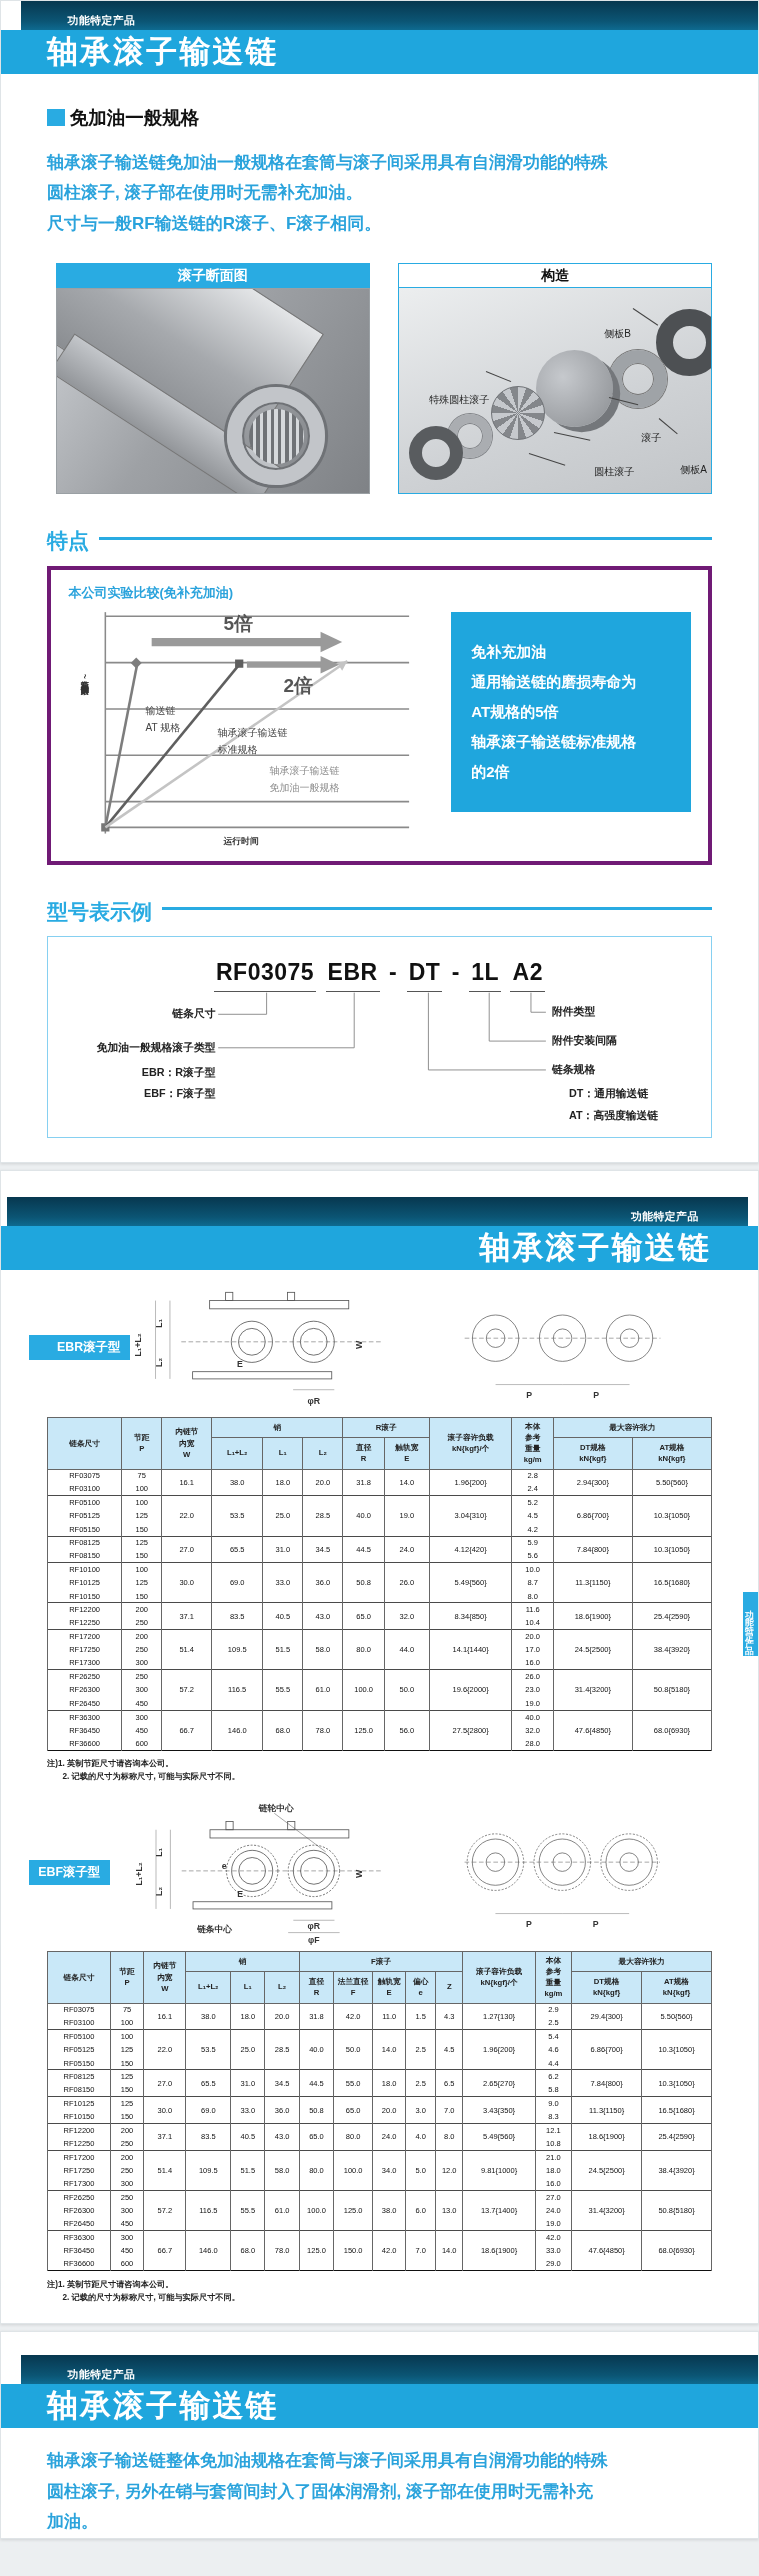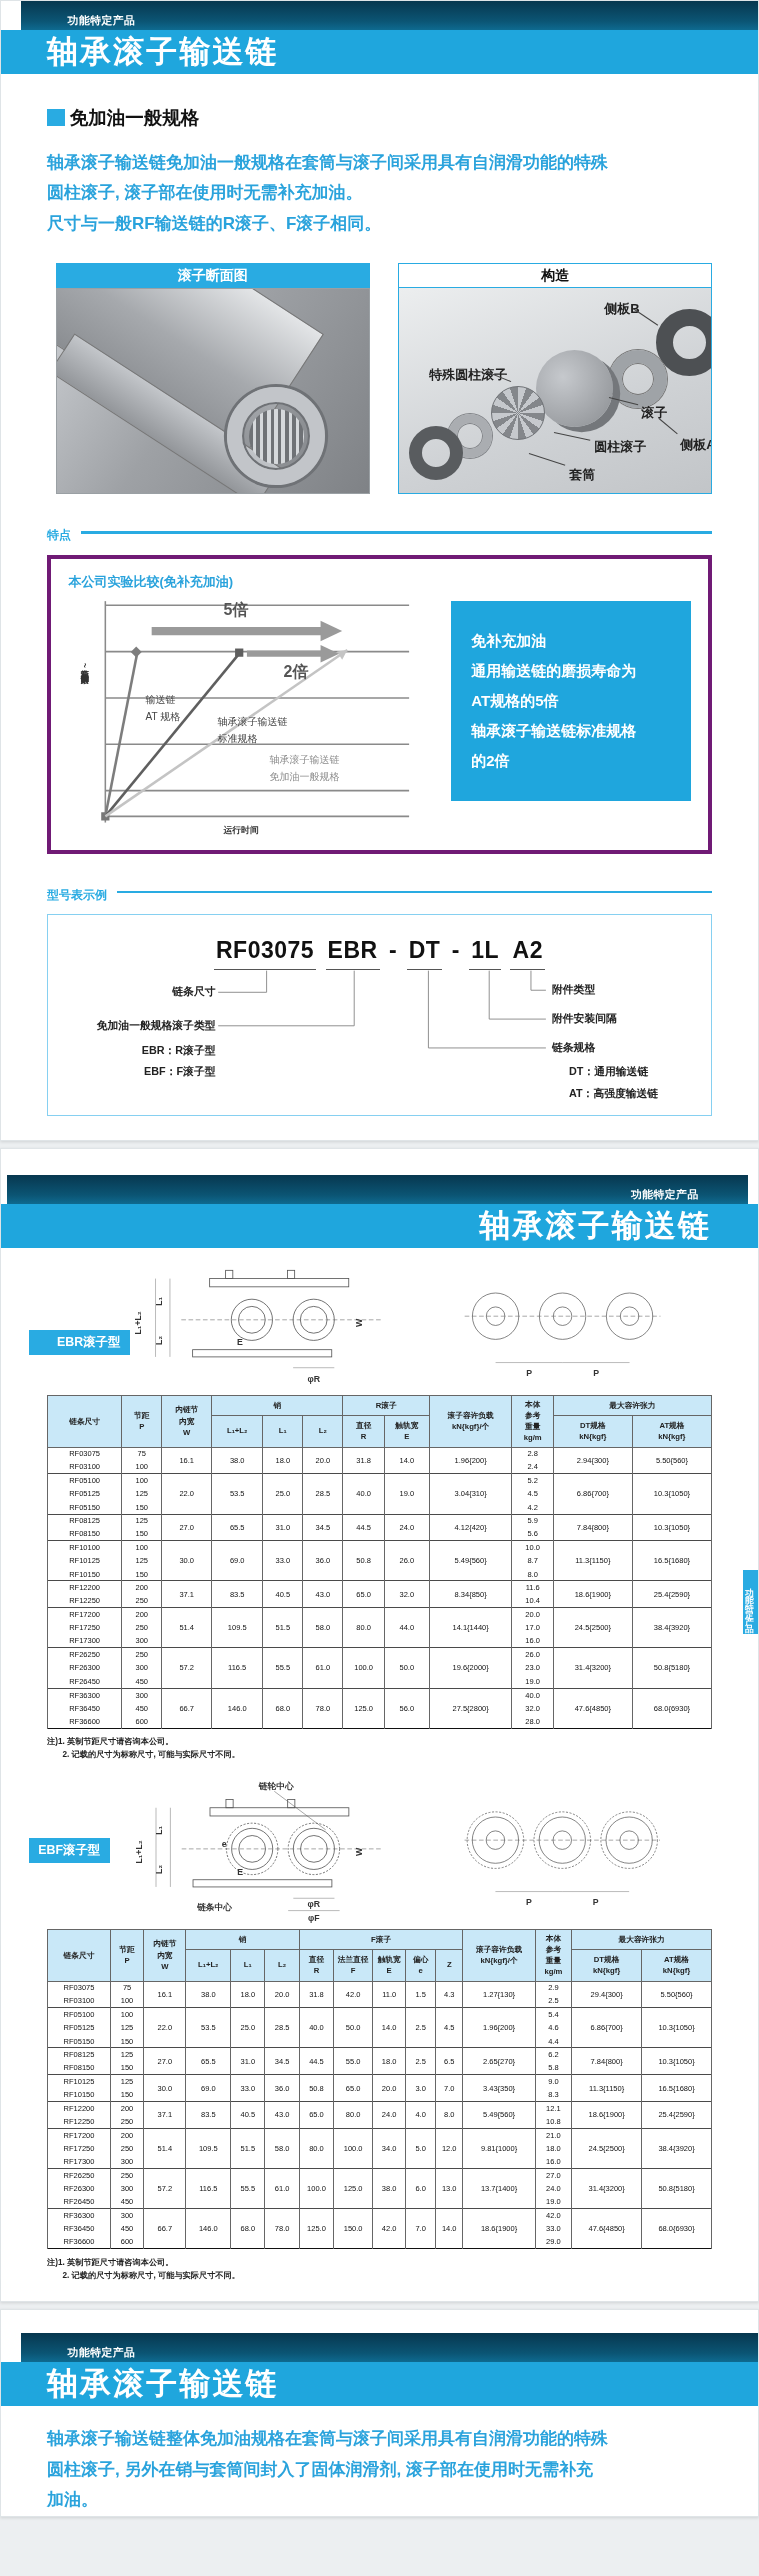--- a/index.html
+++ b/index.html
@@ -42,37 +42,37 @@
   .cross-art .ring { position:absolute; left:170px; top:98px; width:98px; height:98px; border-radius:50%; border:15.5px solid #c2c5c9; box-shadow:0 0 0 3.1px #6f7276, inset 0 0 0 2.1px #6f7276; }
   .cross-art .needles { position:absolute; left:192px; top:120px; width:55px; height:55px; border-radius:50%; background:repeating-linear-gradient(90deg,#6f7276 0 3.6px,#d6d9dc 3.6px 7.2px); }
 
   .exp-art { background:linear-gradient(160deg,#eceeef 0%,#cfd2d5 60%,#c2c5c8 100%); }
   .ringB { position:absolute; border-radius:50%; border:17.5px solid #4d5053; width:67px; height:67px; }
   .ringA { position:absolute; border-radius:50%; border:13.4px solid #9fa3a7; width:58px; height:58px; box-shadow:0 0 0 1px #777, inset 0 0 0 1px #777; }
   .bigroller { position:absolute; border-radius:50%; width:77px; height:77px; background:radial-gradient(circle at 35% 35%, #c6c9cd, #8a8d91); box-shadow:7.2px 5.2px 0 0 #74777b; }
   .gear { position:absolute; border-radius:50%; width:54px; height:54px; background:repeating-conic-gradient(#c6c9cd 0 18deg,#84878b 18deg 36deg); border:1.5px solid #6f7276; }
   .sleeve1 { position:absolute; border-radius:50%; border:9.3px solid #aaadb1; width:44px; height:44px; box-shadow:0 0 0 1px #808387, inset 0 0 0 1px #808387; }
   .sleeve2 { position:absolute; border-radius:50%; border:13.4px solid #595c5f; width:54px; height:54px; }
-  .part-lbl { position:absolute; font-size:13px; font-weight:bold; color:#222; white-space:nowrap; }
+  .part-lbl { position:absolute; font-size:10px; font-weight:normal; color:#222; white-space:nowrap;margin-top:27px; }
   .lead { position:absolute; border-top:0.8px solid #444; transform-origin:left center; }
 
   
   .rule-head { display:flex; align-items:center; margin-top:30px; }
-  .rule-label { color:#29abe2; font-size:12px; font-weight:bold; white-space:nowrap; transform:translateY(3.1px); }
+  .rule-label { color:#29abe2; font-size:21px; font-weight:bold; white-space:nowrap; transform:translateY(3.1px); }
   .rule-line { flex:1; height:2.6px; background:#29abe2; margin-left:10.3px; }
 
   
   .feat-box { border:4px solid #701a75; margin-top:13.4px; position:relative; padding:14.4px 17.5px 15.5px 17.5px; }
   .chart-title { color:#2aa3dc; font-size:13px; font-weight:bold; margin-bottom:5.2px; }
   .chart-wrap { position:relative; }
   .s-lbl { position:absolute; font-size:10px; font-weight:normal; color:#444; white-space:pre-line; line-height:1.7; }
   .s-lbl.light { color:#8d8d8d; }
   .axis-x { position:absolute; font-size:8.8px; font-weight:bold; color:#333; }
   .axis-y { position:absolute; font-size:8.2px; font-weight:bold; color:#333; writing-mode:vertical-rl; }
-  .mult { position:absolute; font-size:16px; font-weight:bold; color:#555; }
+  .mult { position:absolute; font-size:19px; font-weight:bold; color:#555; }
   .callout { background:#1fa6dd; color:#fff; font-weight:bold; white-space:pre-line; }
   .feat-flex { display:flex; align-items:flex-start; }
 
   
   .model-box { border:1px solid #86d0f1; margin-top:13.4px; position:relative; height:202px; }
   .code-row { position:absolute; top:21.6px; left:0; width:100%; display:flex; justify-content:center; gap:9.3px; font-size:23px; font-weight:bold; color:#111; letter-spacing:0.5px; }
   .code-part { border-bottom:1.5px solid #555; padding:0 2.1px 5.2px 2.1px; }
   .code-dash { padding-bottom:5.2px; }
   .ml-left { position:absolute; text-align:right; width:150px; left:17.5px; font-size:10.8px; font-weight:bold; color:#222; }
   .ml-right { position:absolute; left:504px; font-size:10.8px; font-weight:bold; color:#222; }
@@ -242,21 +242,21 @@
   <div class="band-dark inset-r">
     <span class="band-tag">功能特定产品</span>
   </div>
   <div class="band-light">
     <h1>轴承滚子输送链</h1>
   </div>
 
   <div class="content">
 
     <div class="draw-row">
-      <span class="type-chip" style="top:68px; left:-18px;padding-left:28px;">EBR滚子型</span>
+      <span class="type-chip" style="top:51px; left:-18px;padding-left:28px;">EBR滚子型</span>
       <svg width="608" height="129" viewBox="0 0 1180 250" style="margin-left:57px;">
         <g stroke="#555" stroke-width="1.6" fill="none">
           <rect x="205" y="32" width="270" height="16"></rect>
           <rect x="236" y="16" width="14" height="16"></rect>
           <rect x="356" y="16" width="14" height="16"></rect>
           <circle cx="287" cy="112" r="40"></circle>
             <circle cx="287" cy="112" r="26"></circle>
           <circle cx="407" cy="112" r="40"></circle>
             <circle cx="407" cy="112" r="26"></circle>
           <rect x="172" y="170" width="270" height="14"></rect>

